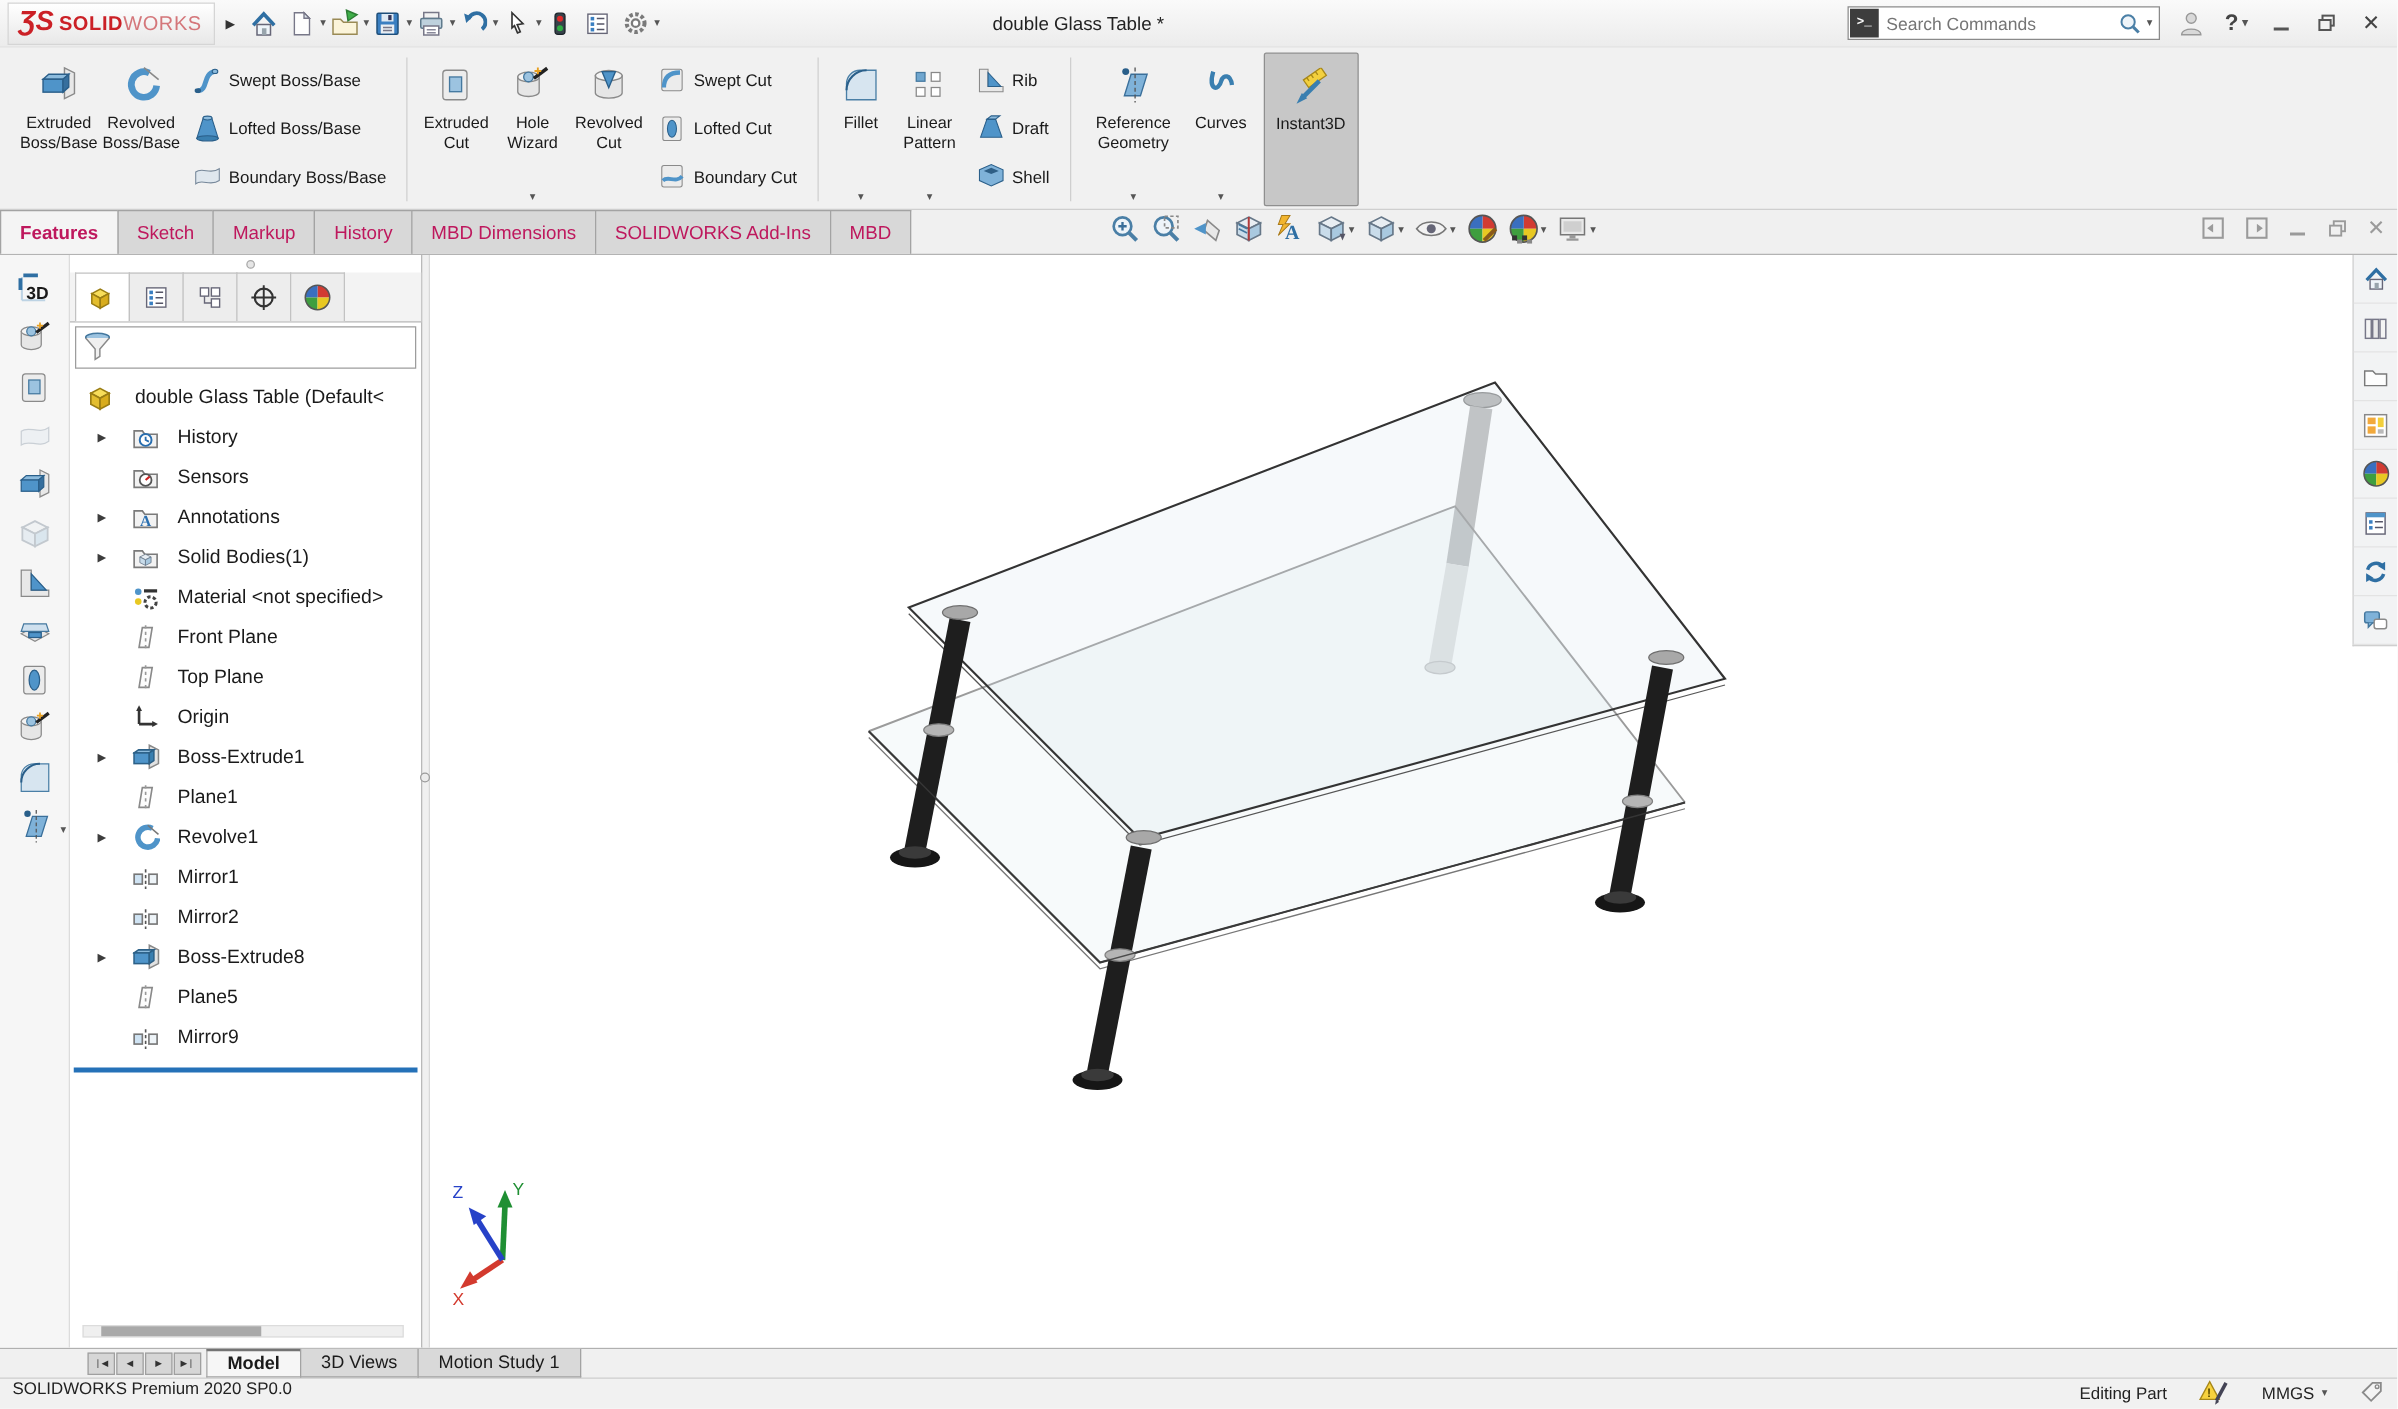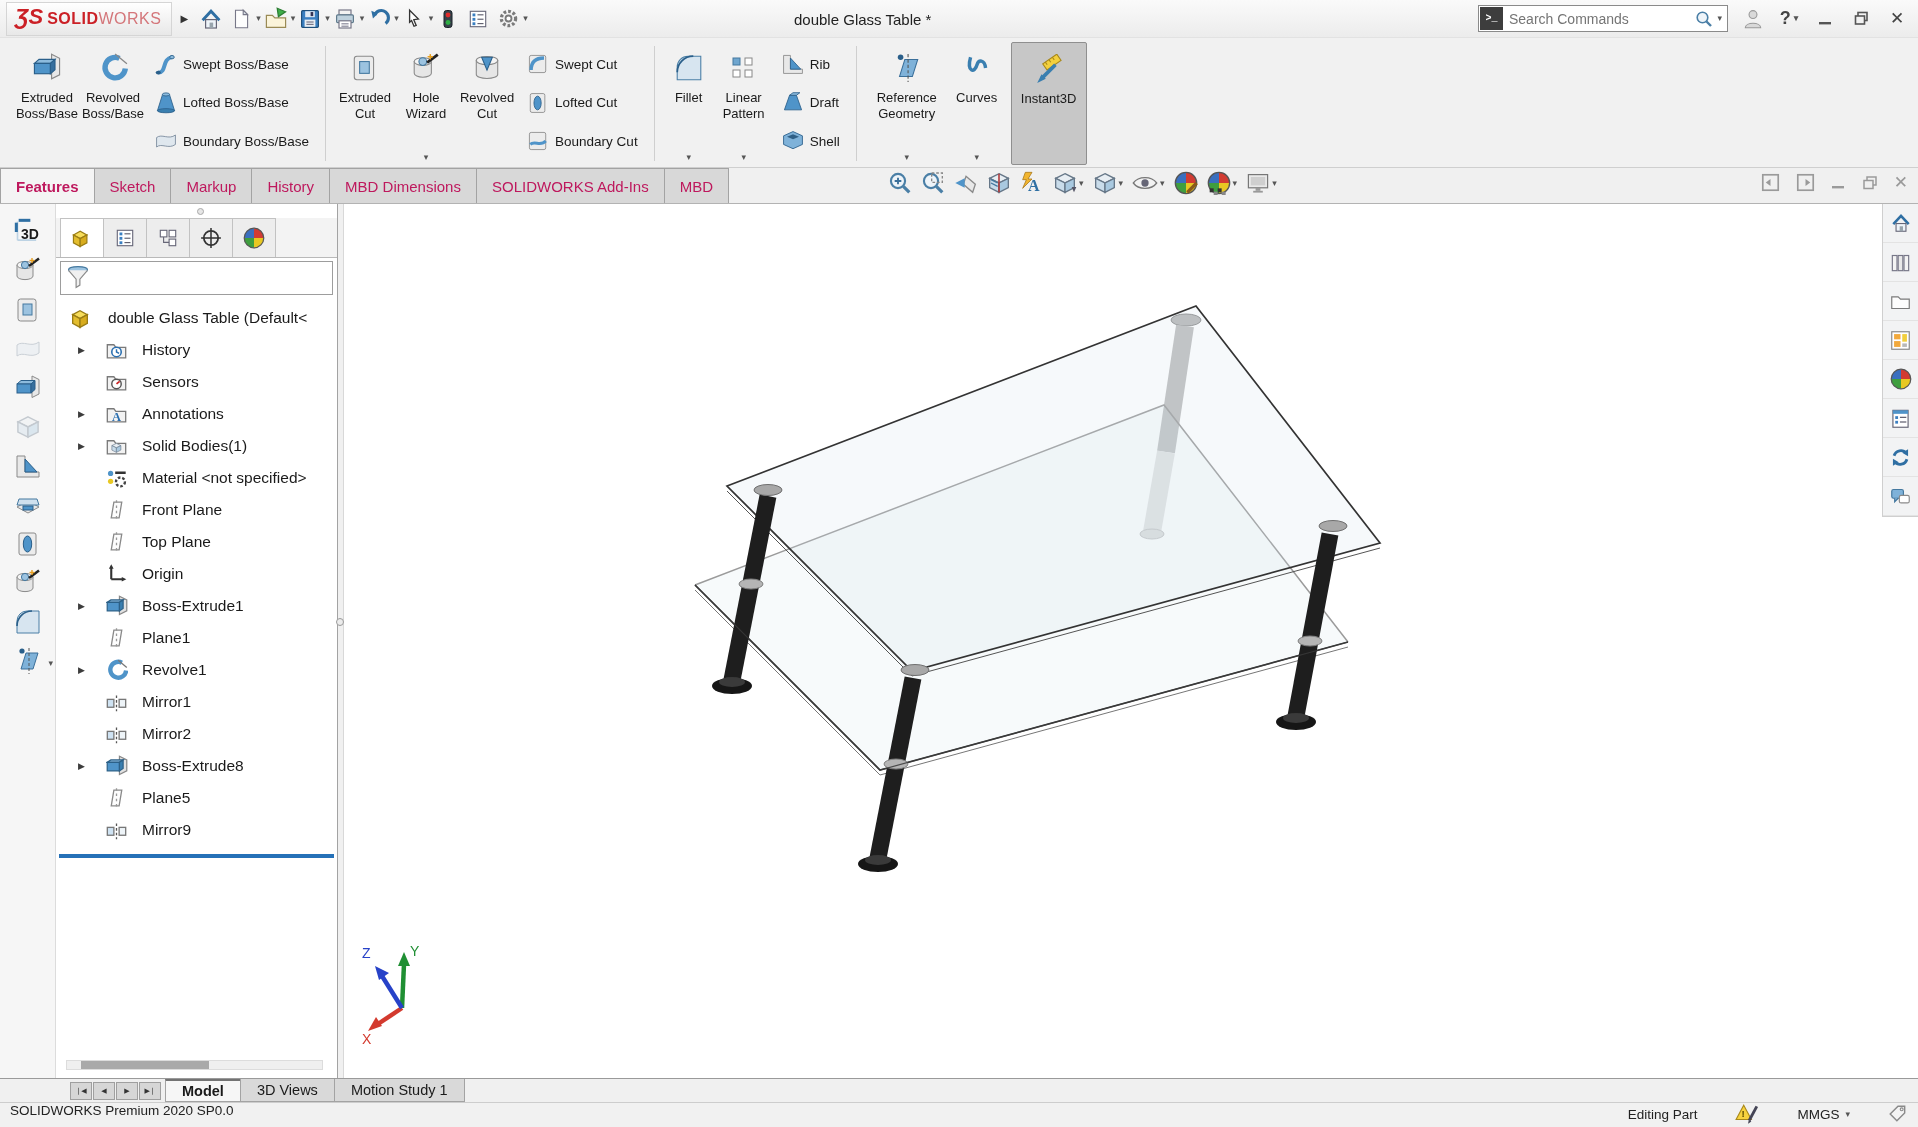--- a/index.html
+++ b/index.html
@@ -73,21 +73,21 @@
 .taskpane{position:absolute;right:0;top:0;width:36px;background:#f2f3f4;border-left:1px solid #cfcfcf;border-bottom:1px solid #cfcfcf}
 .tpbtn{width:35px;height:39px;display:flex;align-items:center;justify-content:center;border-bottom:1px solid #e3e3e3}
 
 .doctabs{height:24px;background:#f0f0f0;border-top:1px solid #9a9a9a;display:flex;align-items:stretch}
 .navbtns{display:flex;align-items:center;gap:1px;margin:2px 4px 2px 70px}
 .nbtn{width:22px;height:18px;background:#d6d6d6;border:1px solid #9f9f9f;display:flex;align-items:center;justify-content:center;font-size:7px;color:#333}
 .dtab{padding:0 16px;display:flex;align-items:center;font-size:14.5px;background:#d9d9d9;border:1px solid #a3a3a3;border-top:none;margin-right:-1px}
 .dtab.active{background:#f6f6f6;font-weight:bold;border-top:2px solid #737373}
 
 .statusbar{height:25px;background:#f1f1f1;border-top:1px solid #cdcdcd;display:flex;align-items:flex-start;padding:0 10px;font-size:13.5px;color:#222}
-.sbright{margin-left:auto;display:flex;align-items:center;gap:38px}
+.sbright{margin-left:auto;display:flex;align-items:center;gap:26px}
 .mmgs{display:flex;align-items:center;gap:6px}
 </style>
 </head>
 <body>
 
 <svg width="0" height="0" style="position:absolute">
 <defs>
 <symbol id="s-mag" viewBox="0 0 18 18">
         <circle cx="7.5" cy="7.5" r="5.3" fill="#eef4f9" stroke="#4a7fa6" stroke-width="1.6"></circle>
         <line x1="11.5" y1="11.5" x2="16" y2="16" stroke="#4a7fa6" stroke-width="2.4"></line>

